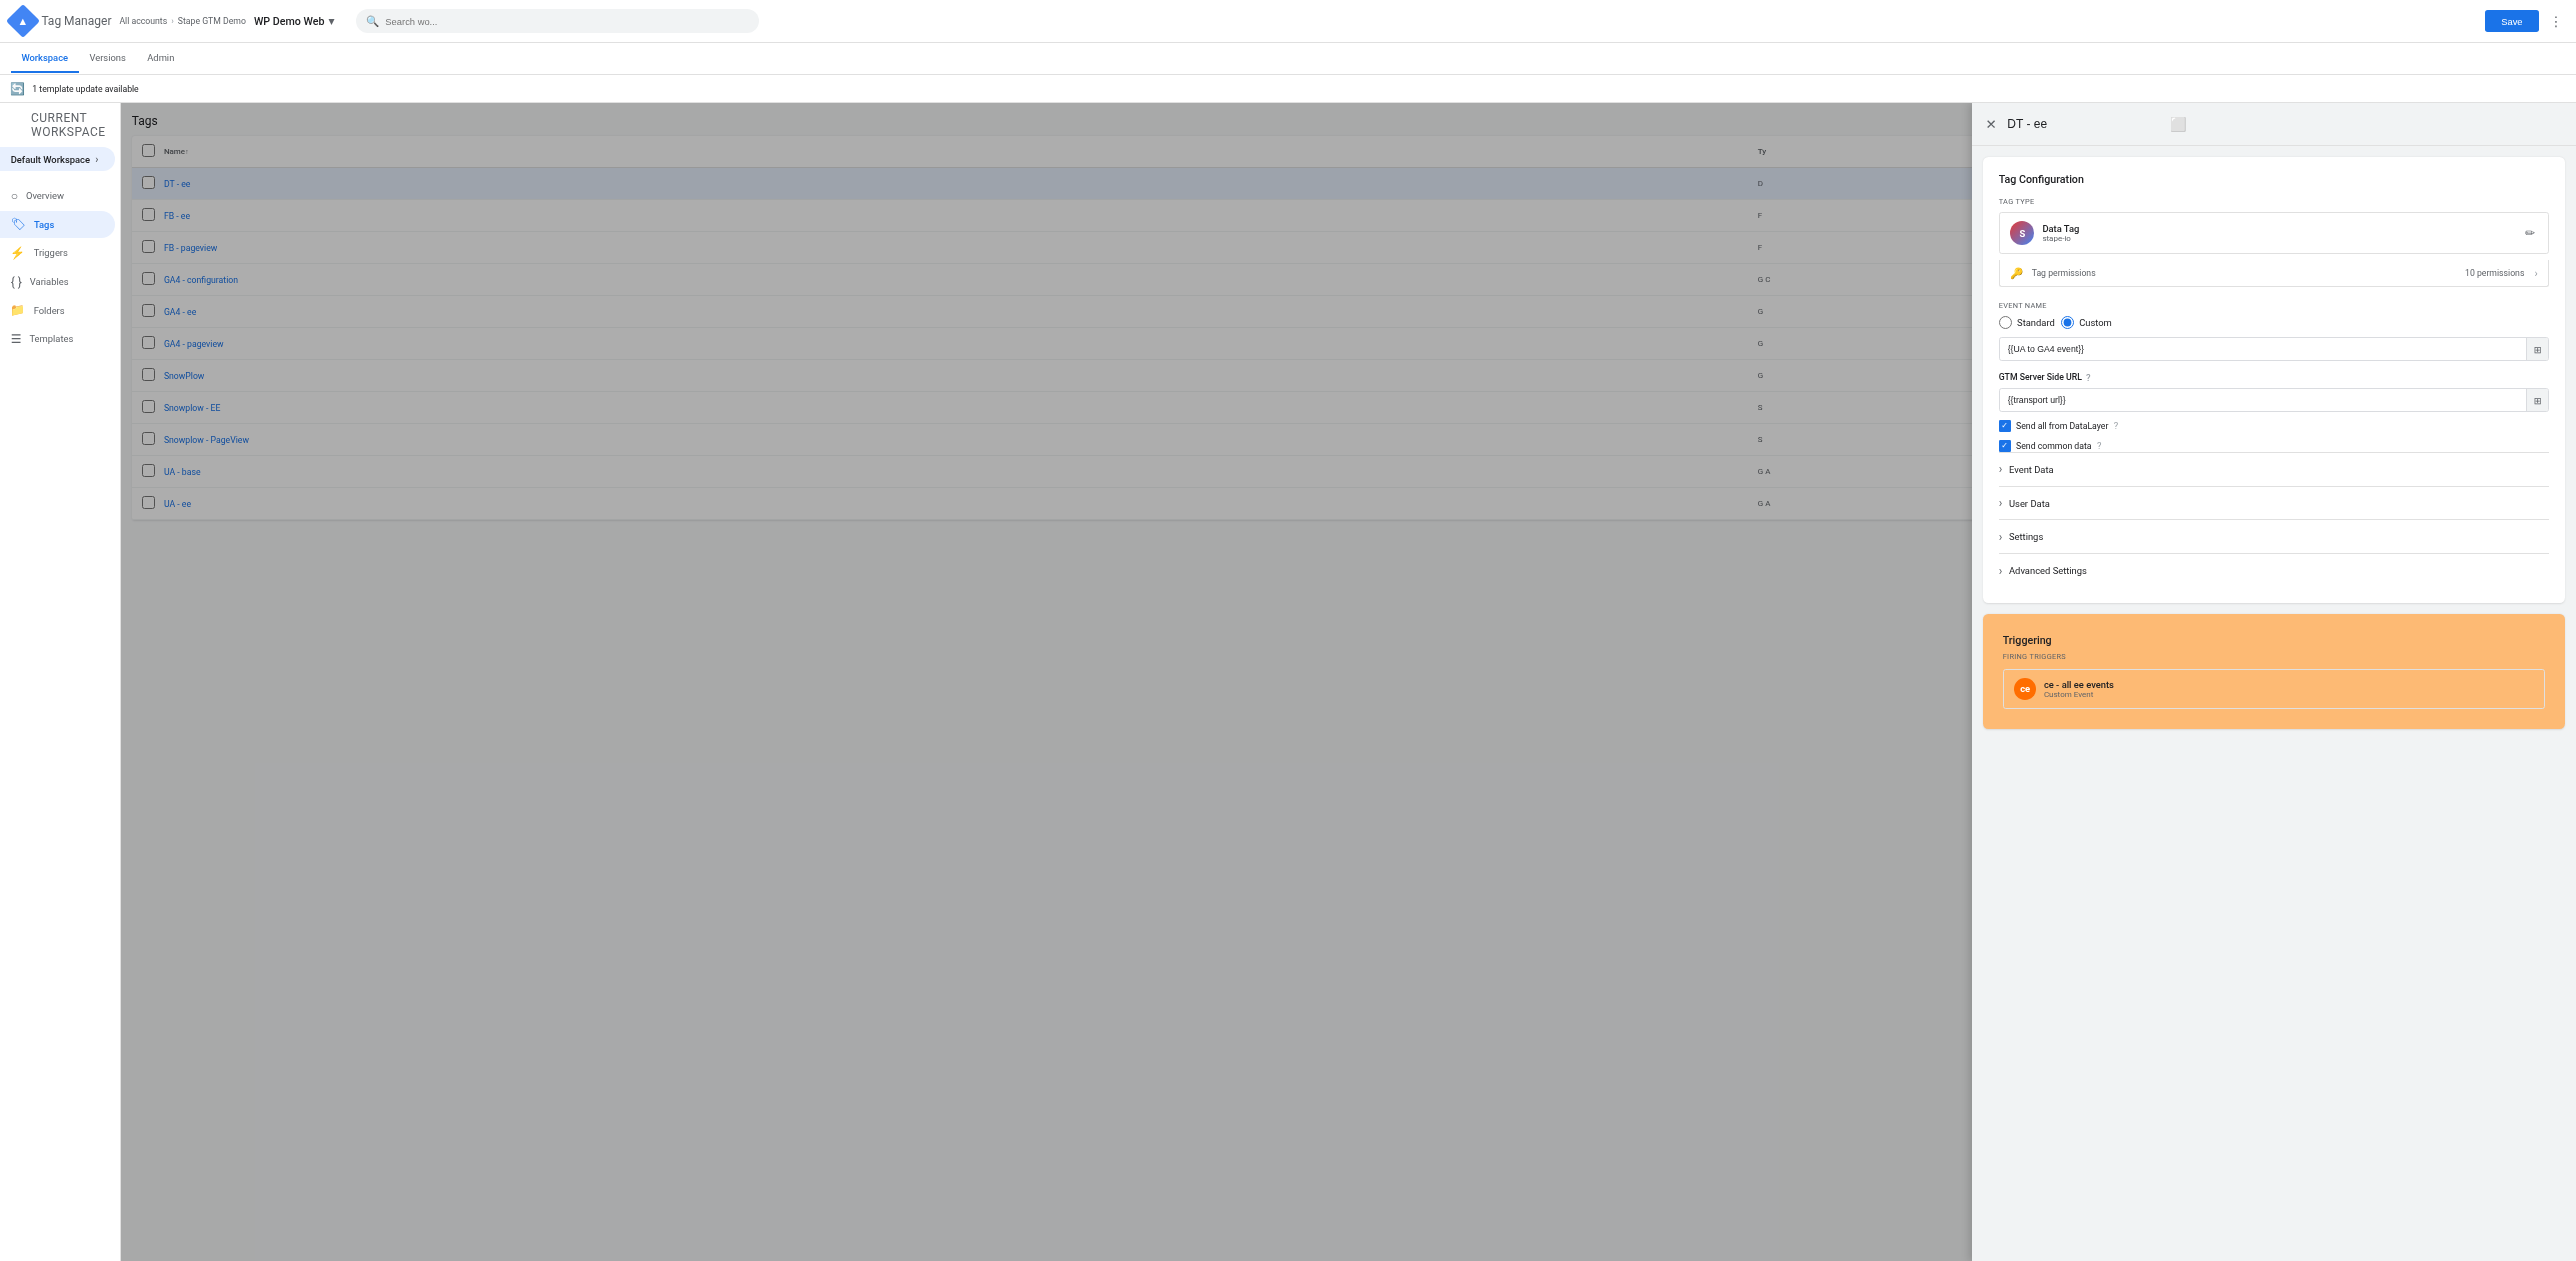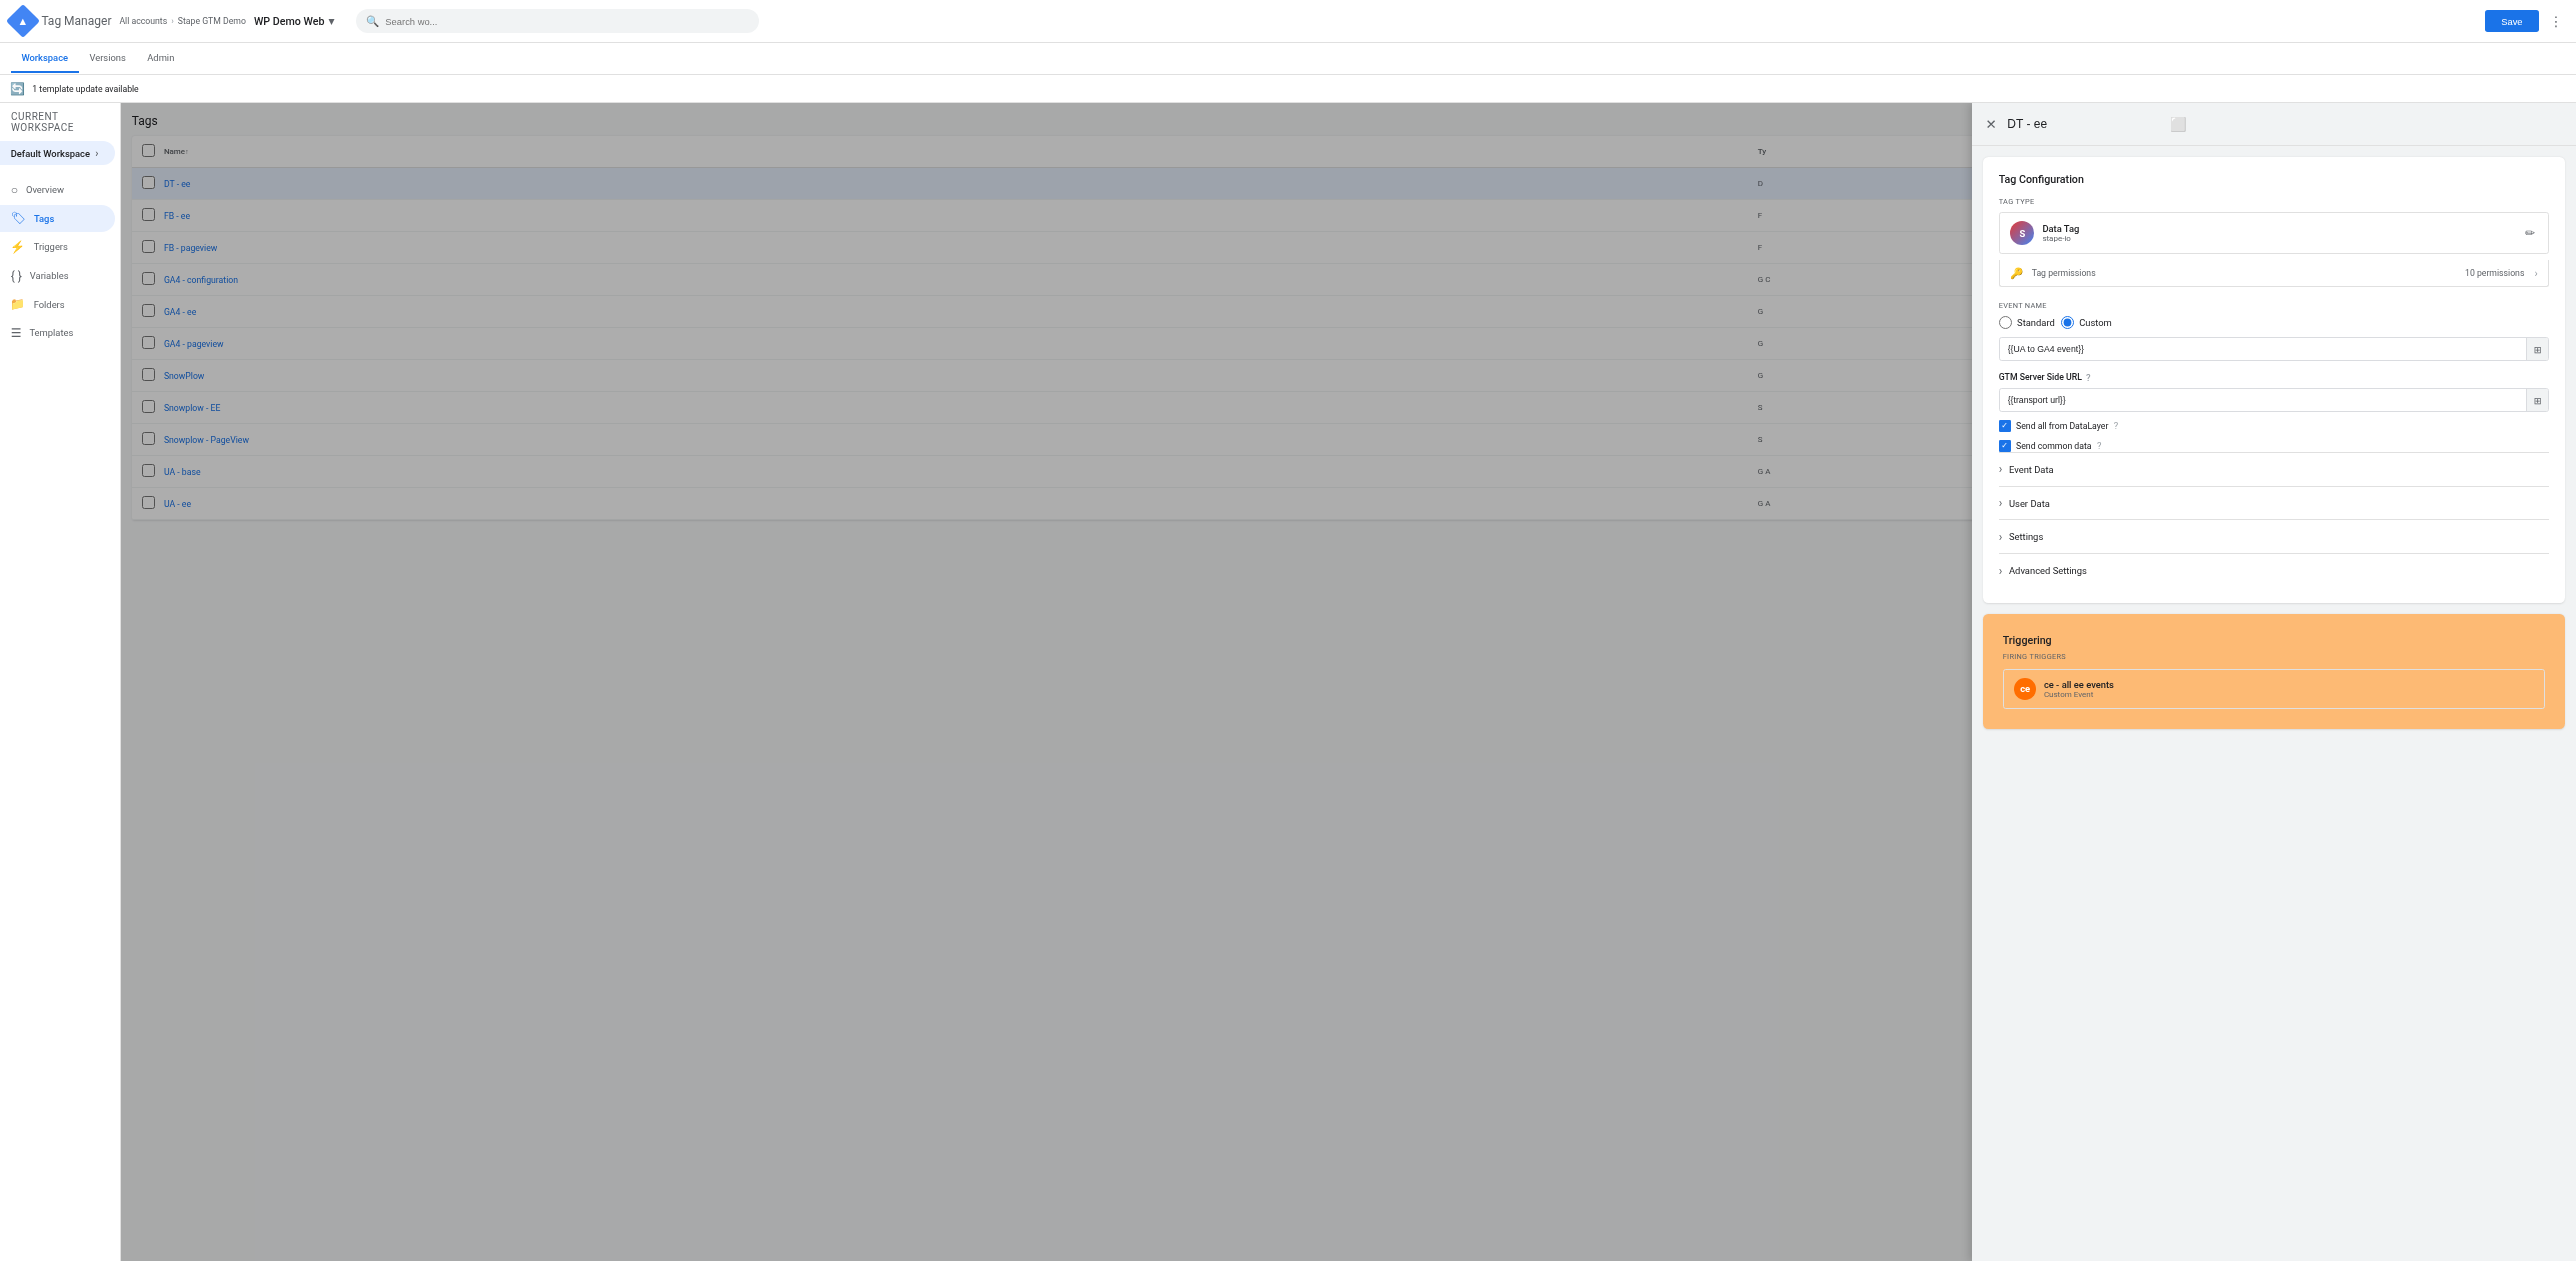--- a/index.html
+++ b/index.html
@@ -48,21 +48,21 @@
       display: flex; align-items: center; gap: 6.7px; padding: 6.7px 10.7px;
       background: #fff; border-bottom: 0.7px solid #e0e0e0; font-size: 8.7px; color: #202124;
     }
     .banner-icon { color: #f57c00; font-size: 12px; }
 
     
     .main { display: flex; height: calc(100vh - 43px - 32px - 27.5px); overflow: hidden; }
 
     
     .sidebar { width: 121px; background: #fff; border-right: 0.7px solid #e0e0e0; display: flex; flex-direction: column; overflow-y: auto; }
-    .sidebar-workspace { padding: 8px 11px; font-size: 10px; text-transform: uppercase; color: #5f6368; letter-spacing: 0.5px; }
+    .sidebar-workspace { padding: 8px 11px; font-size: 12px; text-transform: uppercase; color: #5f6368; letter-spacing: 0.5px; margin-left: 20px; }
     .sidebar-workspace-name {
       display: flex; align-items: center; gap: 5.4px; padding: 5.4px 10.7px;
       font-size: 9.4px; color: #202124; font-weight: 500; cursor: pointer;
       background: #e8f0fe; border-radius: 0 16px 16px 0; margin-right: 5.4px; text-align: center;
     }
     .sidebar-workspace-name .arrow { color: #5f6368; font-size: 10.7px; }
     .sidebar-nav { display: flex; flex-direction: column; gap: 1.3px; padding: 5.4px 0; margin-top: 5.4px; }
     .nav-item {
       display: flex; align-items: center; gap: 8px; padding: 6.7px 10.7px;
       cursor: pointer; font-size: 9.4px; color: #5f6368; border-radius: 0 16px 16px 0;

